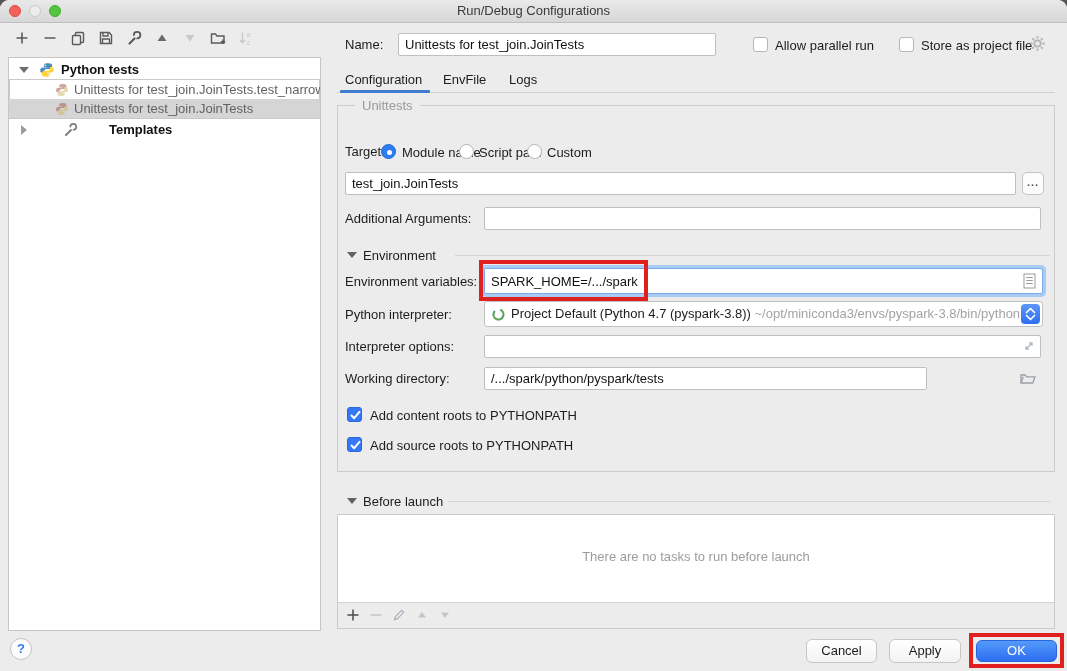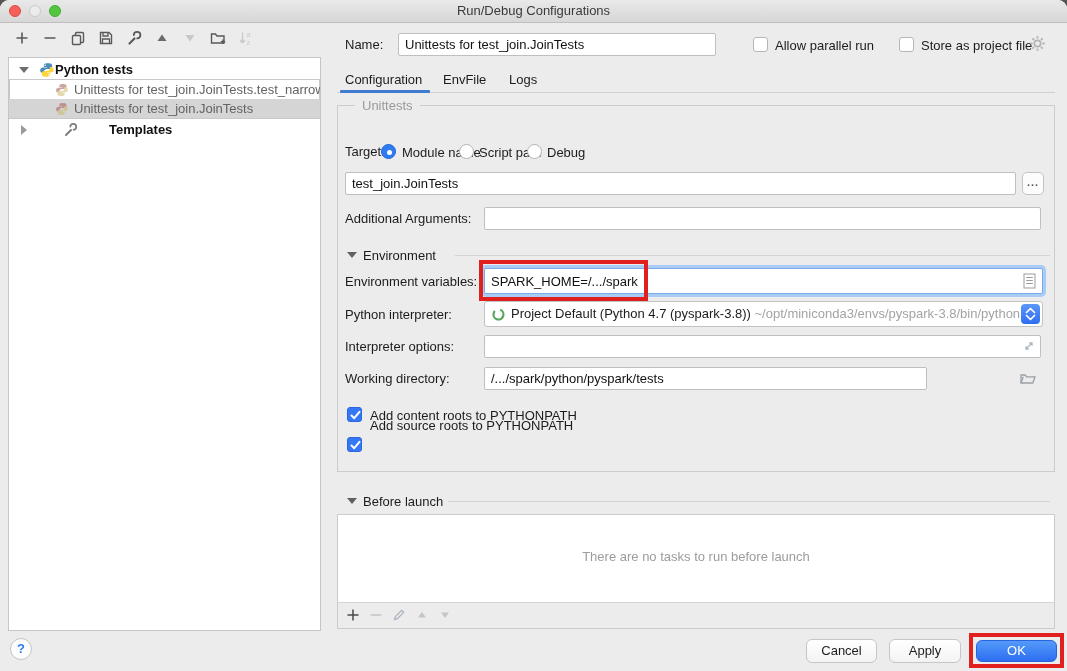--- a/index.html
+++ b/index.html
@@ -154,21 +154,21 @@
     <div class="trow" style="top:2px;">
       <span style="margin-left:10px;" class="twisty-down"></span>
       <span style="margin-left:10px;">
         <svg width="16" height="16" viewBox="0 0 16 16">
             <path fill="#4b8bbe" d="M7.9 1.2c-1.9 0-3 .9-3 2.2v1.5h3.2v.6H3.9C2.3 5.5 1.2 6.6 1.2 8.3c0 1.7 1.1 2.8 2.6 2.8h1.3V9.4c0-1.4 1.2-2.5 2.8-2.5h3c1.3 0 2.2-.9 2.2-2.1V3.4c0-1.3-1.2-2.2-3.2-2.2z"></path>
             <circle cx="6.2" cy="3.3" r="0.8" fill="#fff"></circle>
             <path fill="#ffd43b" d="M8.1 14.8c1.9 0 3-.9 3-2.2v-1.5H7.9v-.6h4.2c1.6 0 2.7-1.1 2.7-2.8 0-1.7-1.1-2.8-2.6-2.8h-1.3v1.7c0 1.4-1.2 2.5-2.8 2.5h-3c-1.3 0-2.2.9-2.2 2.1v1.4c0 1.3 1.2 2.2 3.2 2.2z"></path>
             <circle cx="9.8" cy="12.7" r="0.8" fill="#fff"></circle>
           </svg>
       </span>
-      <span class="bold" style="">Python tests</span>
+      <span class="bold" style="margin-left:6px;">Python tests</span>
     </div>
     <div class="child-box"></div>
     <div class="trow" style="top:22px;">
       <span style="margin-left:46px;opacity:.55;filter:saturate(.7);">
         <svg width="14" height="14" viewBox="0 0 16 16">
             <path fill="#c0564b" d="M7.9 1.2c-1.9 0-3 .9-3 2.2v1.5h3.2v.6H3.9C2.3 5.5 1.2 6.6 1.2 8.3c0 1.7 1.1 2.8 2.6 2.8h1.3V9.4c0-1.4 1.2-2.5 2.8-2.5h3c1.3 0 2.2-.9 2.2-2.1V3.4c0-1.3-1.2-2.2-3.2-2.2z"></path>
             <path fill="#d9b94c" d="M8.1 14.8c1.9 0 3-.9 3-2.2v-1.5H7.9v-.6h4.2c1.6 0 2.7-1.1 2.7-2.8 0-1.7-1.1-2.8-2.6-2.8h-1.3v1.7c0 1.4-1.2 2.5-2.8 2.5h-3c-1.3 0-2.2.9-2.2 2.1v1.4c0 1.3 1.2 2.2 3.2 2.2z"></path>
           </svg>
       </span>
       <span class="dim" style="margin-left:5px;">Unittests for test_join.JoinTests.test_narrow</span>
@@ -217,21 +217,21 @@
 
   <div class="group"></div>
   <div class="group-title">Unittests</div>
 
   <div class="lbl" style="left:345px;top:144px;">Target:</div>
   <div class="radio on" style="left:381px;top:144px;"></div>
   <div class="lbl" style="left:402px;top:145px;">Module name</div>
   <div class="radio" style="left:459px;top:144px;"></div>
   <div class="lbl" style="left:479px;top:145px;">Script path</div>
   <div class="radio" style="left:527px;top:144px;"></div>
-  <div class="lbl" style="left:547px;top:145px;">Debug</div>
+  <div class="lbl" style="left:547px;top:145px;">Custom</div>
 
   <input class="inp" style="left: 345px; top: 172px; width: 671px; height: 23px;" value="test_join.JoinTests">
   <div class="browse">...</div>
 
   <div class="lbl" style="left:345px;top:211px;">Additional Arguments:</div>
   <input class="inp" style="left: 484px; top: 207px; width: 557px; height: 23px;" value="">
 
   <div class="sect-twisty" style="left:347px;top:252px;"></div>
   <div class="lbl" style="left:363px;top:248px;">Environment</div>
   <div class="hline" style="left:455px;top:255px;width:595px;"></div>
@@ -283,21 +283,21 @@
     <svg width="15" height="15">
         <path d="M3.5 7.5l2.7 2.7 5.3-6.4" stroke="#fff" stroke-width="2" fill="none" stroke-linecap="round" stroke-linejoin="round"></path>
       </svg>
   </div>
   <div class="lbl" style="left:370px;top:408px;">Add content roots to PYTHONPATH</div>
   <div class="cb on" style="left:347px;top:437px;">
     <svg width="15" height="15">
         <path d="M3.5 7.5l2.7 2.7 5.3-6.4" stroke="#fff" stroke-width="2" fill="none" stroke-linecap="round" stroke-linejoin="round"></path>
       </svg>
   </div>
-  <div class="lbl" style="left:370px;top:418px;">Add source roots to PYTHONPATH</div>
+  <div class="lbl" style="left:370px;top:438px;">Add source roots to PYTHONPATH</div>
 
   <div class="sect-twisty" style="left:347px;top:498px;"></div>
   <div class="lbl" style="left:363px;top:494px;">Before launch</div>
   <div class="hline" style="left:448px;top:501px;width:602px;"></div>
 
   <div class="bl-panel">
     <div class="bl-white">
       <div class="bl-empty">There are no tasks to run before launch</div>
     </div>
     <div class="bl-toolbar">

